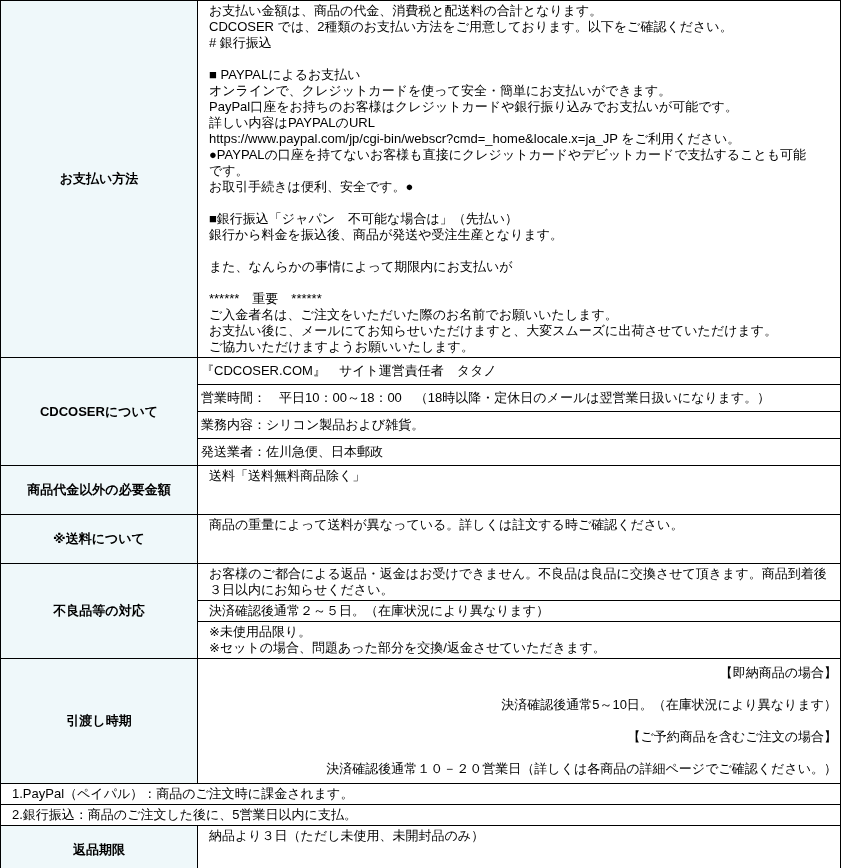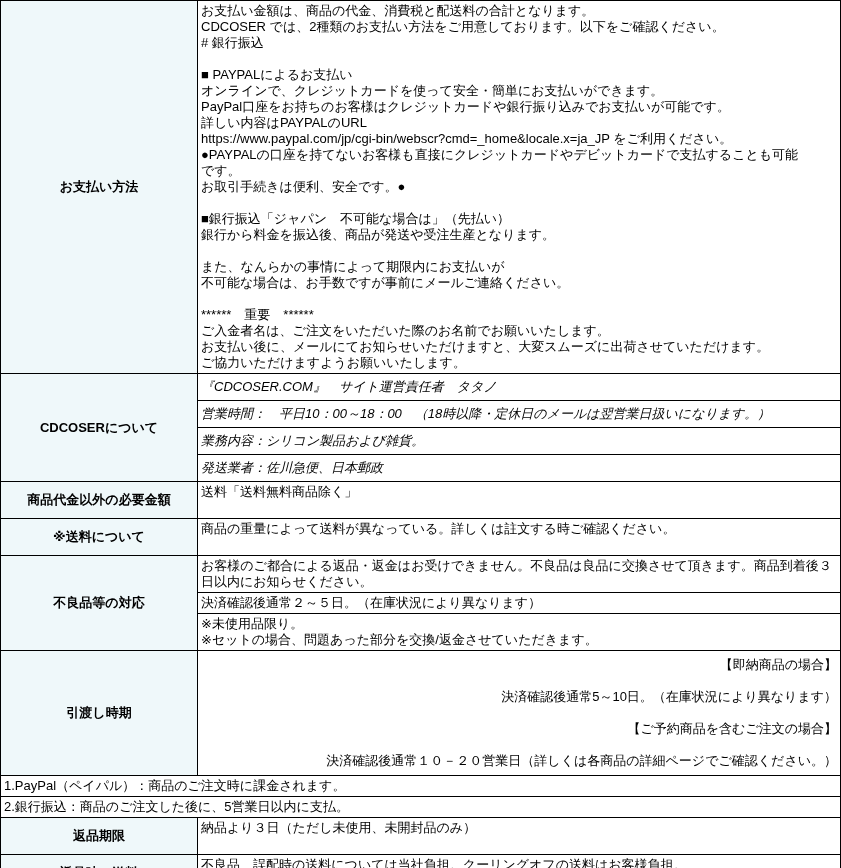--- a/index.html
+++ b/index.html
@@ -20,28 +20,28 @@
   .label-cell {
     flex: 0 0 197px;
     width: 197px;
     background: var(--label-bg, #eff8fa);
     border-right: 1px solid var(--border, #000000);
     display: flex;
     align-items: center;
     justify-content: center;
     text-align: center;
     font-weight: bold;
-    padding: 10px 6px;
+    padding: 16px 6px;
   }
   .content-cell { flex: 1; display: flex; flex-direction: column; min-width: 0; }
-  .block { padding: 2px 3px; flex: 1; }
+  .block { padding: 2px 11px; flex: 1; }
   .block + .block { border-top: 1px solid var(--border, #000000); }
   .line { min-height: 16px; white-space: pre-wrap; word-break: break-all; }
   .row[data-row-id="about"] .block { padding: 5px 3px; display: flex; align-items: center; }
-  .row[data-row-id="about"] .block .line { flex: 1; font-style: italic; }
+  .row[data-row-id="about"] .block .line { flex: 1; }
   .row[data-row-id="delivery"] .block { padding: 6px 3px; text-align: right; }
   .bold { font-weight: bold; }
   .mono { font-family: "Liberation Mono", "DejaVu Sans Mono", monospace; font-weight: bold; }
 </style>
 </head>
 <body>
 
 <div class="info-table">
     <div class="row" data-row-id="payment-method">
       <div class="label-cell">お支払い方法</div>
@@ -57,21 +57,20 @@
           <div class="line">詳しい内容はPAYPALのURL</div>
           <div class="line"><span>https://www.paypal.com/jp/cgi-bin/webscr?cmd=_home&amp;locale.x=ja_JP</span><span> をご利用ください。</span></div>
           <div class="line">●PAYPALの口座を持てないお客様も直接にクレジットカードやデビットカードで支払することも可能</div>
           <div class="line">です。</div>
           <div class="line">お取引手続きは便利、安全です。●</div>
           <div class="line"></div>
           <div class="line">■銀行振込「ジャパン　不可能な場合は」（先払い）</div>
           <div class="line">銀行から料金を振込後、商品が発送や受注生産となります。</div>
           <div class="line"></div>
           <div class="line">また、なんらかの事情によって期限内にお支払いが</div>
-          <div class="line">不可能な場合は、お手数ですが事前にメールご連絡ください。</div>
           <div class="line"></div>
           <div class="line">******　重要　******</div>
           <div class="line">ご入金者名は、ご注文をいただいた際のお名前でお願いいたします。</div>
           <div class="line">お支払い後に、メールにてお知らせいただけますと、大変スムーズに出荷させていただけます。</div>
           <div class="line">ご協力いただけますようお願いいたします。</div>
         </div>
       </div>
     </div>
     <div class="row" data-row-id="about">
       <div class="label-cell">CDCOSERについて</div>

